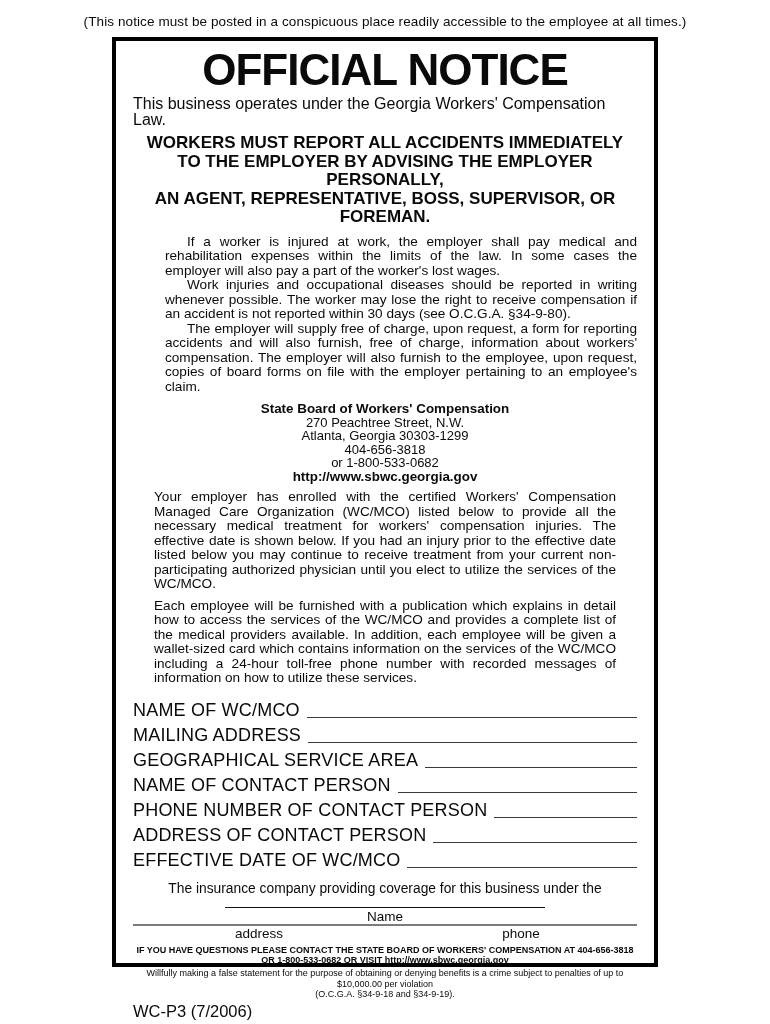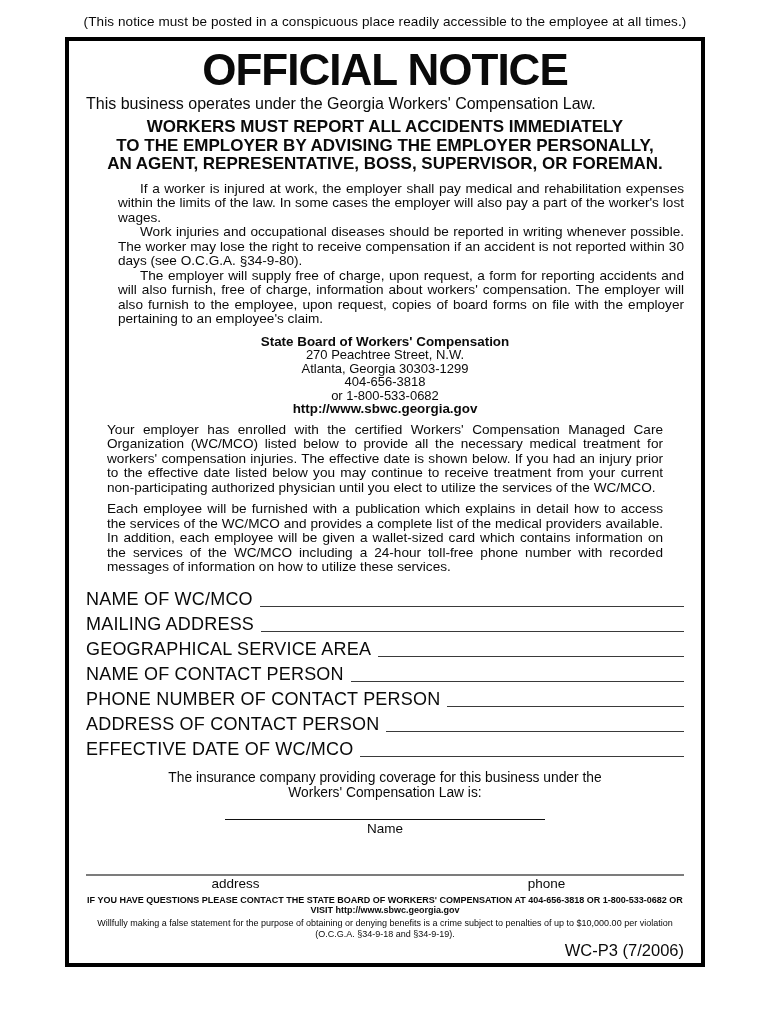--- a/index.html
+++ b/index.html
@@ -9,21 +9,21 @@
     color: #0a0a0a;
     font-family: "Liberation Sans", sans-serif;
   }
   .note {
     padding-top: 14px;
     text-align: center;
     font-size: 13.5px;
     letter-spacing: 0.1px;
   }
   .box {
-    width: 640px;
+    width: 546px;
     height: 930px;
     margin: 8px auto 0;
     border: 4px solid #000;
     padding: 0 17px;
     display: flex;
     flex-direction: column;
   }
   .title {
     margin-top: 6px;
     text-align: center;
@@ -82,21 +82,21 @@
     margin-bottom: 3px;
     border-bottom: 1.4px solid #3a3a3a;
     min-height: 1px;
   }
   .insurance {
     margin-top: 10px;
     text-align: center;
     font-size: 13.8px;
     line-height: 15.5px;
   }
-  .sig-name { margin-top: 18px; }
+  .sig-name { margin-top: 11px; }
   .sig-name-line {
     width: 320px;
     margin: 0 auto;
     border-top: 1.6px solid #111;
     height: 2px;
   }
   .sig-name-label {
     text-align: center;
     font-size: 13.5px;
     line-height: 15px;
@@ -129,21 +129,21 @@
     font-weight: bold;
   }
   .warning {
     margin-top: 3px;
     text-align: center;
     font-size: 9px;
     line-height: 10.5px;
   }
   .form-code {
     margin: 2px 0 4px;
-    text-align: right;
+    text-align: left;
     font-size: 16.5px;
     line-height: 18px;
   }
 </style>
 </head>
 <body>
 
 <div class="note">(This notice must be posted in a conspicuous place readily accessible to the employee at all times.)</div>
 
 <div class="box">
@@ -202,21 +202,20 @@
       <span class="field-line"></span>
     </div>
     <div class="field-row">
       <span class="field-label">EFFECTIVE DATE OF WC/MCO</span>
       <span class="field-line"></span>
     </div>
   </div>
 
   <div class="insurance">
     <div>The insurance company providing coverage for this business under the</div>
-    <div>Workers' Compensation Law is:</div>
   </div>
 
   <div class="sig-name">
     <div class="sig-name-line"></div>
     <div class="sig-name-label">Name</div>
   </div>
 
   <div class="bottom">
     <div class="addr-phone-line"></div>
     <div class="addr-phone-labels">

